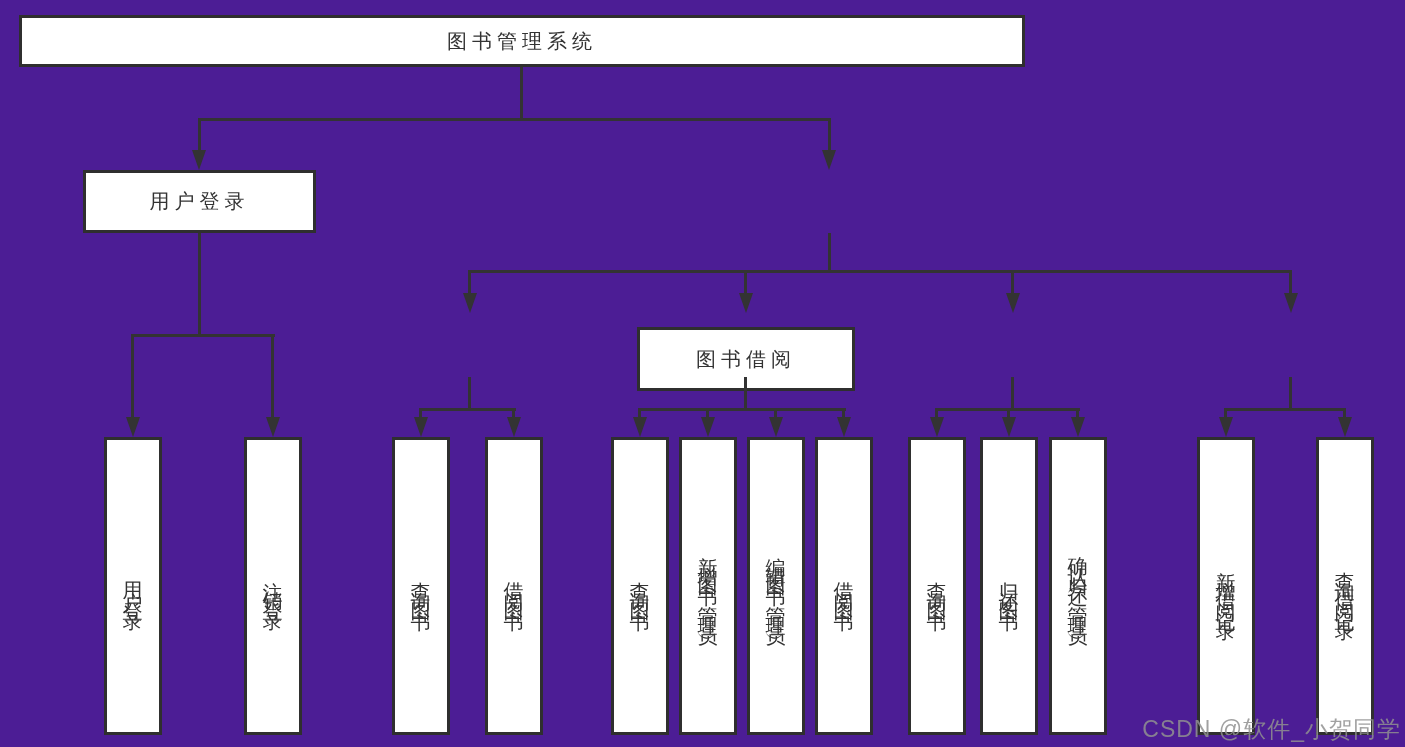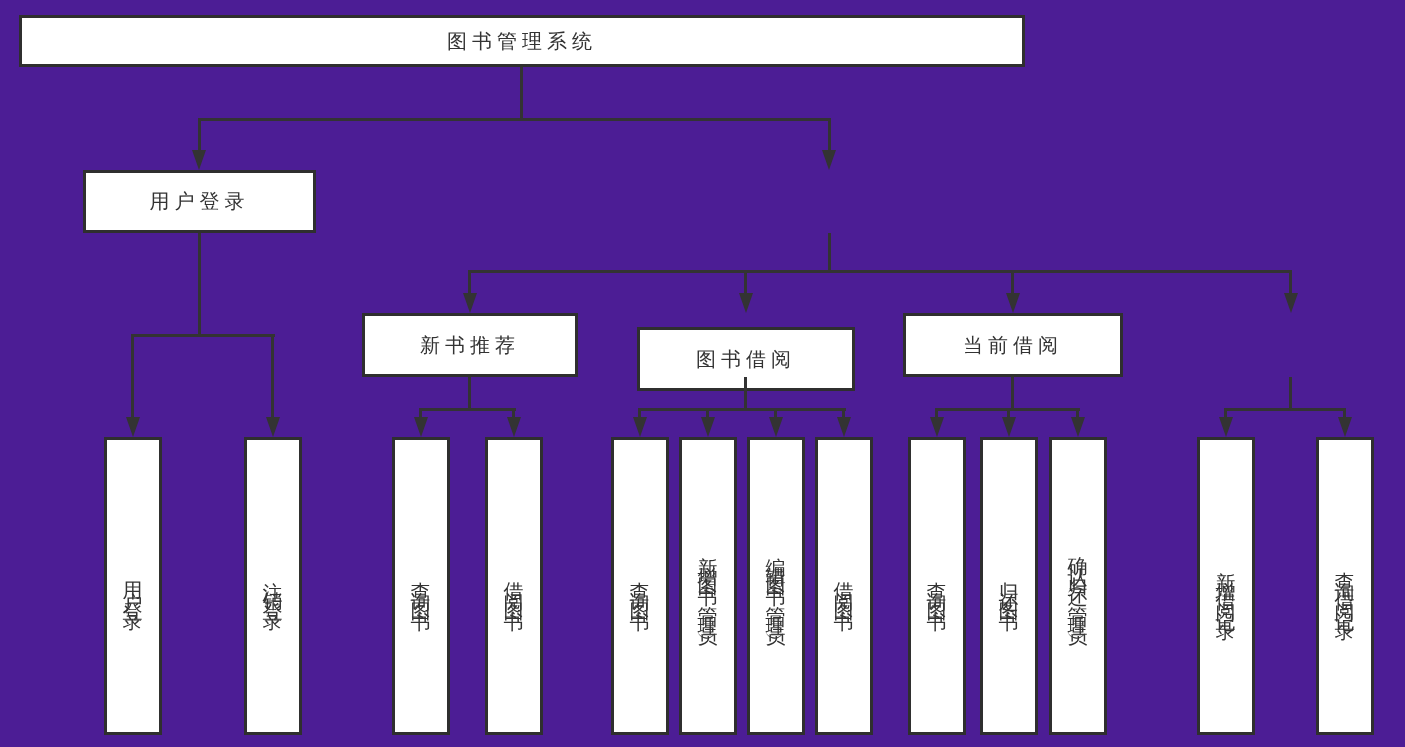--- a/index.html
+++ b/index.html
@@ -93,28 +93,22 @@
   <div class="hline" style="left:468px;top:270px;width:824px"></div>
   <div class="vline" style="left:468px;top:272px;height:24px"></div>
   <div class="tri" style="left:463px;top:293px"></div>
   <div class="vline" style="left:744px;top:272px;height:24px"></div>
   <div class="tri" style="left:739px;top:293px"></div>
   <div class="vline" style="left:1011px;top:272px;height:24px"></div>
   <div class="tri" style="left:1006px;top:293px"></div>
   <div class="vline" style="left:1289px;top:272px;height:24px"></div>
   <div class="tri" style="left:1284px;top:293px"></div>
 
-  <div class="box" style="left:362px;top:313px;width:216px;height:64px">
-    <span>新书推荐</span>
-  </div>
   <div class="box" style="left:637px;top:327px;width:218px;height:64px">
     <span>图书借阅</span>
-  </div>
-  <div class="box" style="left:903px;top:313px;width:220px;height:64px">
-    <span>当前借阅</span>
   </div>
 
   <div class="vline" style="left:468px;top:377px;height:33px"></div>
   <div class="hline" style="left:419px;top:408px;width:97px"></div>
   <div class="vline" style="left:419px;top:410px;height:10px"></div>
   <div class="tri" style="left:414px;top:417px"></div>
   <div class="vline" style="left:512px;top:410px;height:10px"></div>
   <div class="tri" style="left:507px;top:417px"></div>
 
   <div class="vline" style="left:744px;top:377px;height:33px"></div>
@@ -181,14 +175,15 @@
     <span class="vt">确认归还（管理员）</span>
   </div>
 
   <div class="vbox" style="left:1197px;top:437px;width:58px;height:298px">
     <span class="vt">新增借阅记录</span>
   </div>
   <div class="vbox" style="left:1316px;top:437px;width:58px;height:298px">
     <span class="vt">查询借阅记录</span>
   </div>
 
+  <div class="watermark">CSDN @软件_小贺同学</div>
 
 </div>
 
 </body></html>

